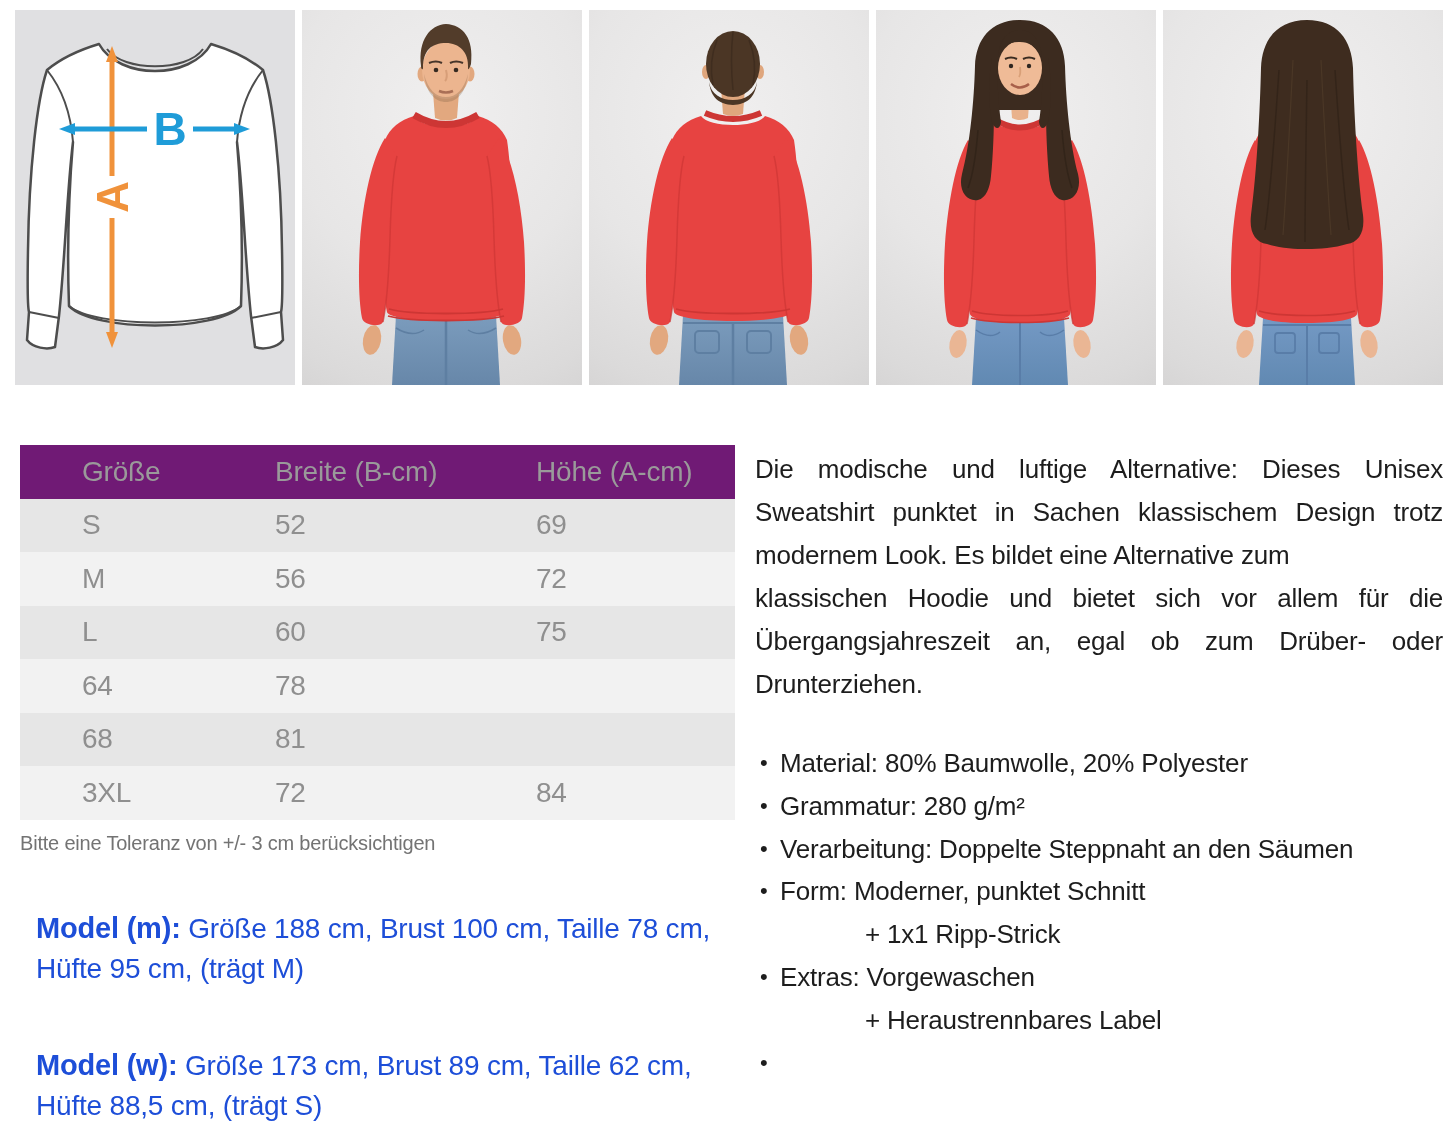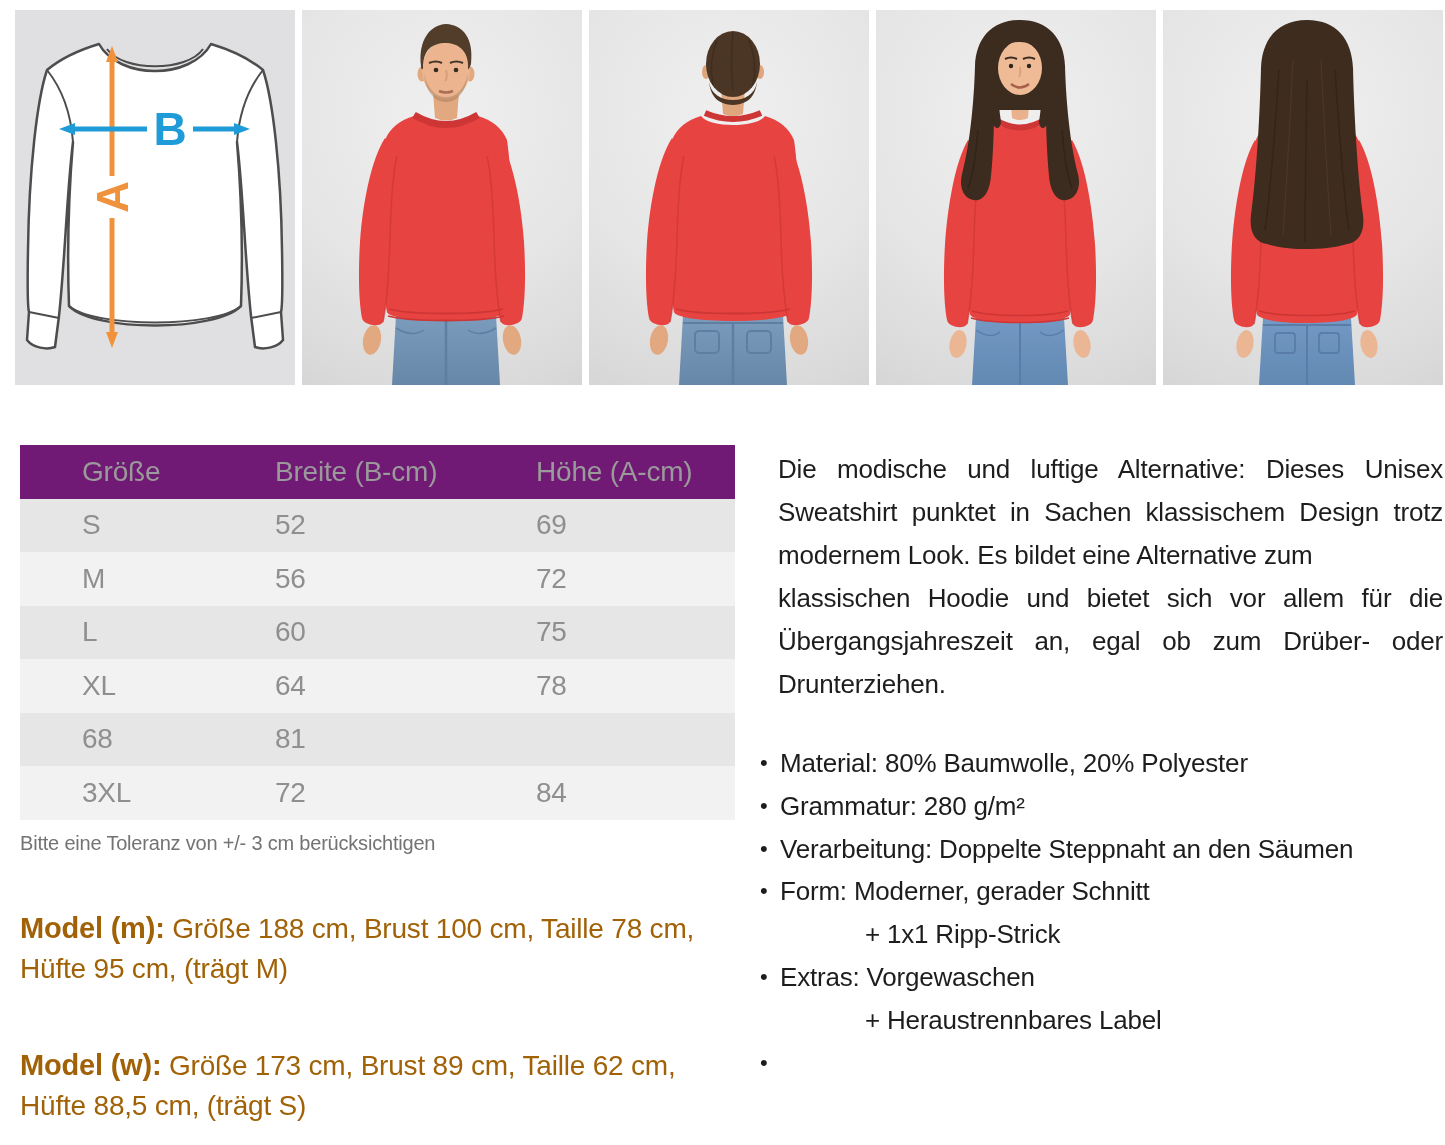--- a/index.html
+++ b/index.html
@@ -20,26 +20,26 @@
 
   
   .t-row{display:grid;grid-template-columns:255px 261px 1fr;align-items:center;height:53.5px;
          font-size:28px;color:#8f8f8f;}
   .t-row>div:first-child{padding-left:62px;}
   .t-head{background:#701a75;color:#9a9a9a;}
   .r-dark{background:#e6e6e6;}
   .r-light{background:#f2f2f2;}
 
   .tolerance{margin-top:4px;font-size:20px;line-height:38px;color:#737373;}
-  .model{margin:0;margin-top:46px;font-size:28px;line-height:40px;color:#a16207;width:700px;}
+  .model{margin:16px;margin-top:46px;font-size:28px;line-height:40px;color:#1d4ed8;width:700px;}
   .model.w{margin-top:56px;}
   .model .b{font-weight:bold;font-size:29px;}
 
   
-  .desc{font-size:26px;line-height:43px;color:#1d1d1d;margin-left:23px;}
+  .desc{font-size:26px;line-height:43px;color:#1d1d1d;}
   .desc .jl{text-align:justify;text-align-last:justify;text-justify:inter-word;}
   .features{margin-top:36px;font-size:26px;color:#1d1d1d;}
   .feat{position:relative;padding-left:25px;line-height:42.8px;white-space:pre-wrap;}
   .feat .bullet{position:absolute;left:5px;top:0;font-size:22px;color:#1d1d1d;}
   .feat.cont{padding-left:110px;}
 </style>
 </head>
 <body>
 
 <div class="page">
@@ -261,21 +261,20 @@
         <div>M</div>
         <div>56</div>
         <div>72</div>
       </div>
       <div class="t-row r-dark">
         <div>L</div>
         <div>60</div>
         <div>75</div>
       </div>
       <div class="t-row r-light">
-        <div>XL</div>
         <div>64</div>
         <div>78</div>
       </div>
       <div class="t-row r-dark">
         <div>68</div>
         <div>81</div>
       </div>
       <div class="t-row r-light">
         <div>3XL</div>
         <div>72</div>
@@ -297,20 +296,20 @@
       <div>modernem Look. Es bildet eine Alternative zum</div>
       <div class="jl">klassischen Hoodie und bietet sich vor allem für die</div>
       <div class="jl">Übergangsjahreszeit an, egal ob zum Drüber- oder</div>
       <div>Drunterziehen.</div>
     </div>
 
     <div class="features">
       <div class="feat"><span class="bullet">•</span><span class="ftext">Material: 80% Baumwolle, 20% Polyester</span></div>
       <div class="feat"><span class="bullet">•</span><span class="ftext">Grammatur: 280 g/m²</span></div>
       <div class="feat"><span class="bullet">•</span><span class="ftext">Verarbeitung: Doppelte Steppnaht an den Säumen</span></div>
-      <div class="feat"><span class="bullet">•</span><span class="ftext">Form: Moderner, gerader Schnitt</span></div>
+      <div class="feat"><span class="bullet">•</span><span class="ftext">Form: Moderner, punktet Schnitt</span></div>
       <div class="feat cont"><span class="ftext">+ 1x1 Ripp-Strick</span></div>
       <div class="feat"><span class="bullet">•</span><span class="ftext">Extras: Vorgewaschen</span></div>
       <div class="feat cont"><span class="ftext">+ Heraustrennbares Label</span></div>
       <div class="feat"><span class="bullet">•</span></div>
     </div>
   </div>
 </div>
 
 </body></html>

